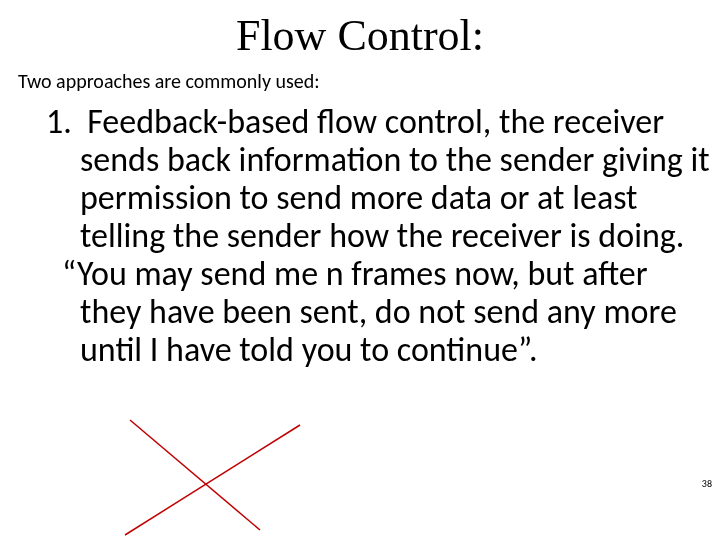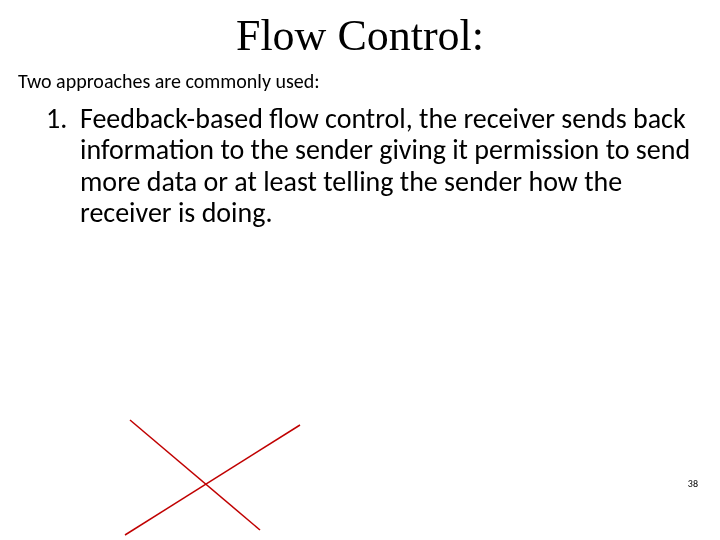--- a/index.html
+++ b/index.html
@@ -18,39 +18,39 @@
     font-size: 44px;
     text-align: center;
     margin-top: 10px;
     margin-bottom: 6px;
   }
   .subtitle {
     font-size: 20px;
     margin: 8px 0 10px 18px;
   }
   .body-text {
-    font-size: 28px;
+    font-size: 34px;
     line-height: 1.12;
     padding: 0 10px 0 20px;
   }
   .hang1 {
     padding-left: 60px;
     text-indent: -34px;
   }
   .hang2 {
     padding-left: 60px;
     text-indent: -18px;
   }
   .item2 {
     padding-left: 60px;
     text-indent: -40px;
   }
   .page-num {
     position: absolute;
-    right: 22px;
+    right: 8px;
     bottom: 50px;
     font-size: 10px;
     color: #000;
   }
   svg.overlay {
     position: absolute;
     left: 0;
     top: 0;
     width: 720px;
     height: 540px;
@@ -60,20 +60,21 @@
 </head>
 <body>
 
 <div class="title">Flow Control:</div>
 <div class="subtitle">Two approaches are commonly used:</div>
 
 <div class="body-text">
   <div class="hang1">
     <span>1.</span>&nbsp;&nbsp;<span>Feedback-based flow control, the receiver sends back information to the sender giving it permission to send more data or at least telling the sender how the receiver is doing.</span>
   </div>
+  <div class="hang2">“You may send me n frames now, but after they have been sent, do not send any more until I have told you to continue”.</div>
 </div>
 
 <div class="page-num">38</div>
 
 <svg class="overlay">
   <line x1="130" y1="420" x2="260" y2="530" stroke="#c00000" stroke-width="1.5"></line>
   <line x1="125" y1="535" x2="300" y2="425" stroke="#c00000" stroke-width="1.5"></line>
 </svg>
 
 </body></html>

